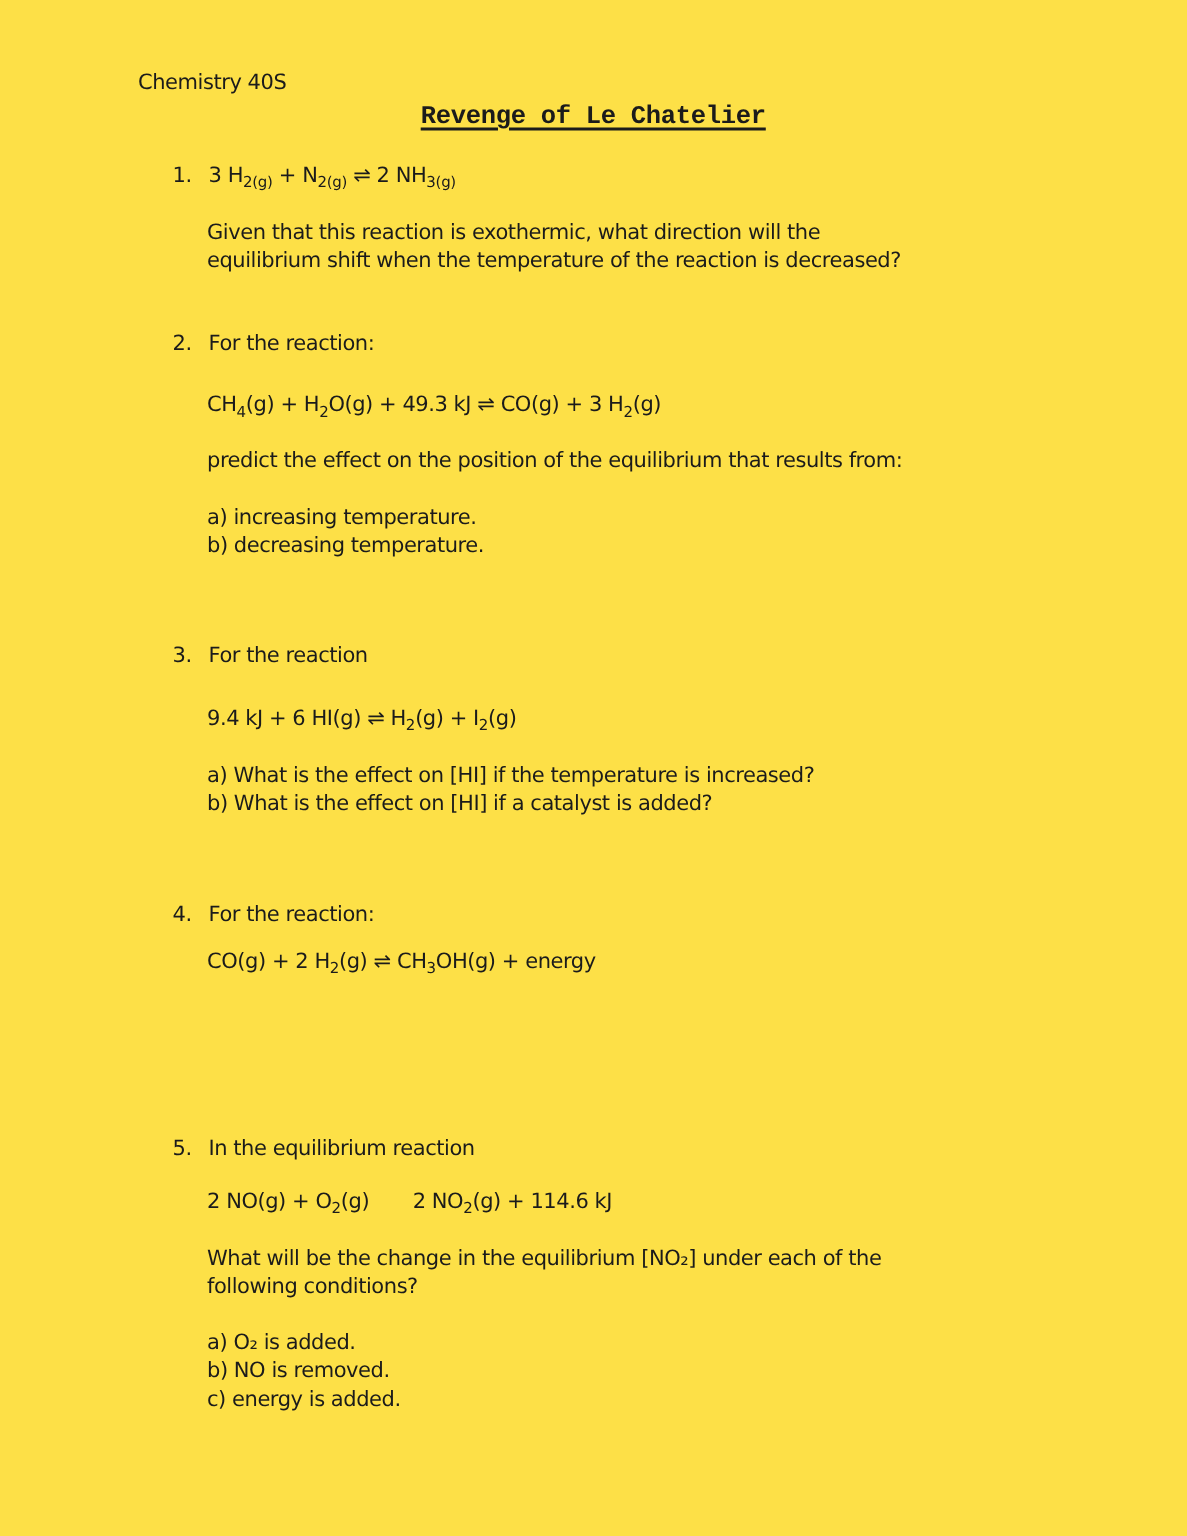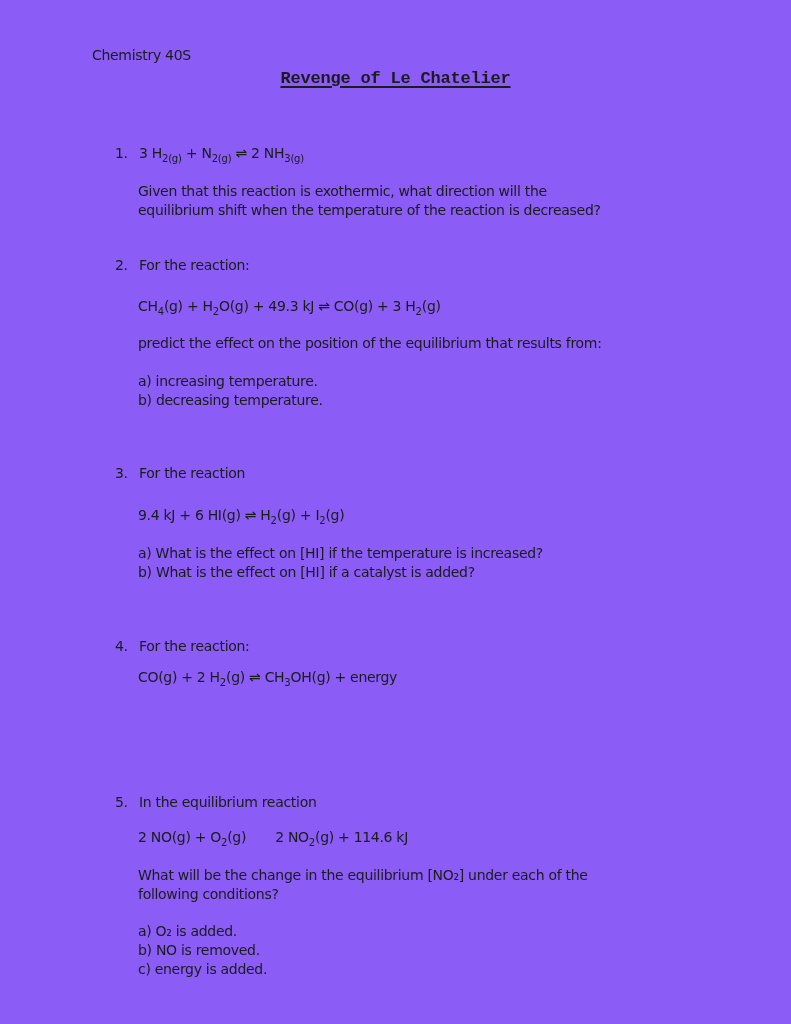--- a/index.html
+++ b/index.html
@@ -4,33 +4,32 @@
 <style>
   html, body {
     margin: 0;
     padding: 0;
     background: #ffffff;
   }
   .page {
     position: relative;
     width: 791px;
     height: 1024px;
-    background: #8b5cf6;
+    background: #fde047;
     font-family: "DejaVu Sans", "Liberation Sans", sans-serif;
     font-size: 14px;
     letter-spacing: -0.3px;
     color: #1b1b1b;
     overflow: hidden;
   }
   .line {
     position: absolute;
     left: 138px;
     line-height: 19px;
     white-space: nowrap;
-    margin-top: 36px;
   }
   .num-line {
     left: 115px;
   }
   .qnum {
     display: inline-block;
     width: 24px;
   }
   .eq {
     white-space: pre;

